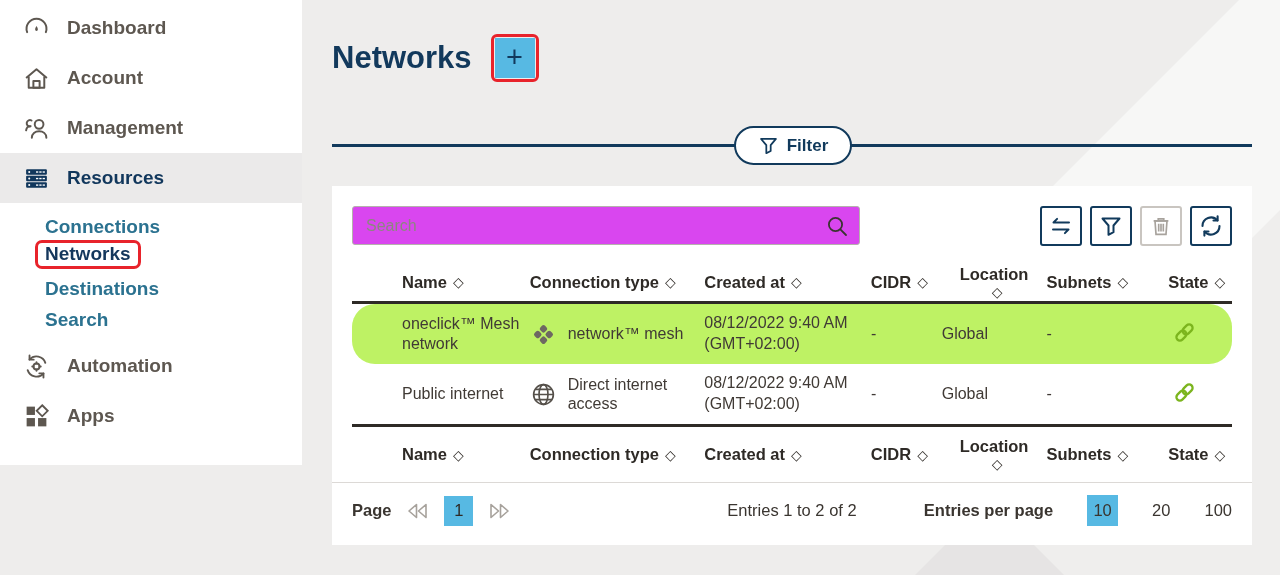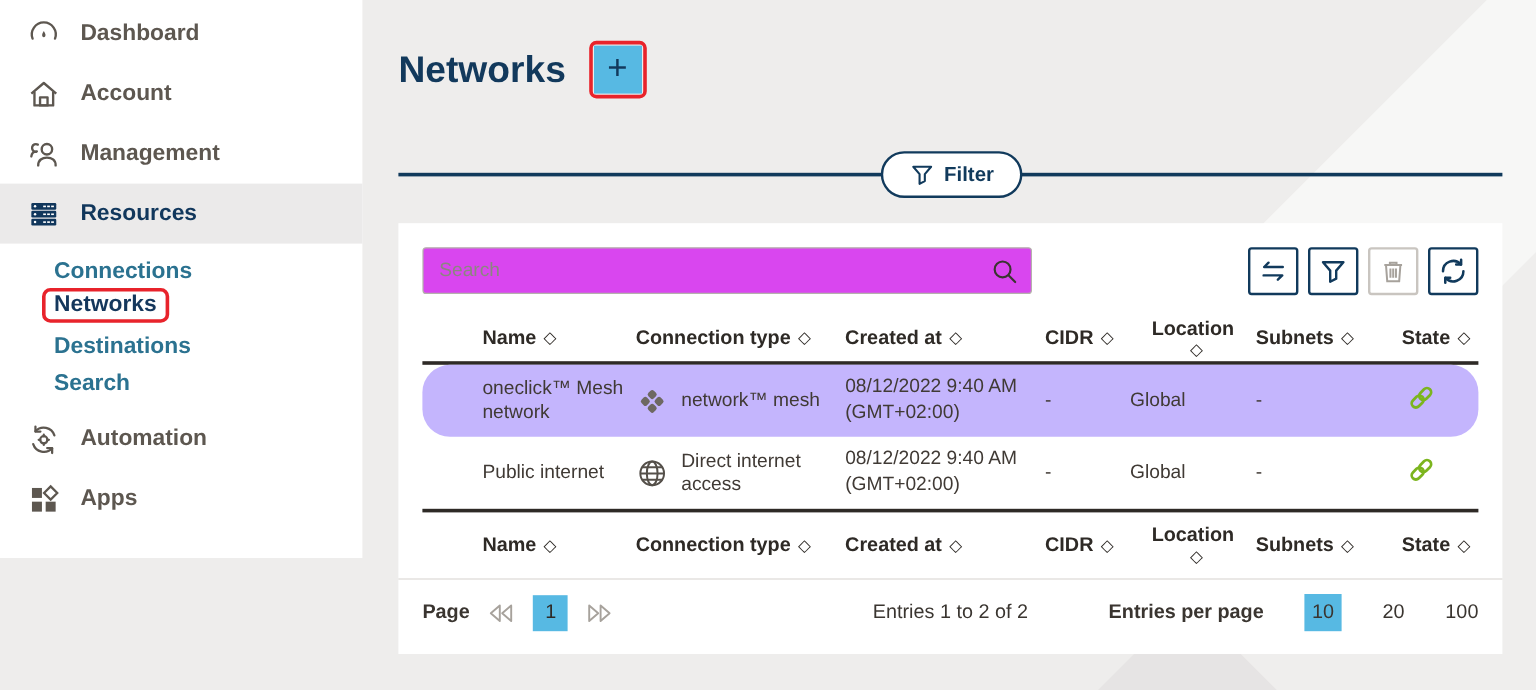--- a/index.html
+++ b/index.html
@@ -71,21 +71,21 @@
   .c1 { width:178px; padding-left:50px; }
   .c2 { width:175px; }
   .c3 { width:167px; }
   .c4 { width:71px; }
   .c5 { width:105px;flex-direction:column; }
   .c6 { width:122px; }
   .c7 { width:64px; }
   .sort { font-family:"DejaVu Sans", sans-serif; font-size:14px; margin-left:6px; font-weight:normal; }
   .th-cell { cursor:pointer; display:flex; align-items:center; }
   .row { height:60px; cursor:pointer; }
-  .row.odd { background:#c4b5fd;border-radius:23px; }
+  .row.odd { background:#bef264;border-radius:23px; }
   .name-cell { line-height:1.25; padding-right:10px; }
   .conn-cell { display:flex; align-items:center; gap:11px; padding-right:8px; line-height:1.2; }
   .conn-cell svg { flex:0 0 27px; }
   .created-cell { line-height:1.3; }
   .state-cell svg { margin-left:4px; }
 
   
   .pag { height:56px; border-top:1px solid #dcd9d6; display:flex; align-items:center;
          padding:0 20px; position:relative; font-size:16.5px; color:#3a3530; }
   .pag-left { display:flex; align-items:center; gap:13px; z-index:1;justify-content:flex-end; }

